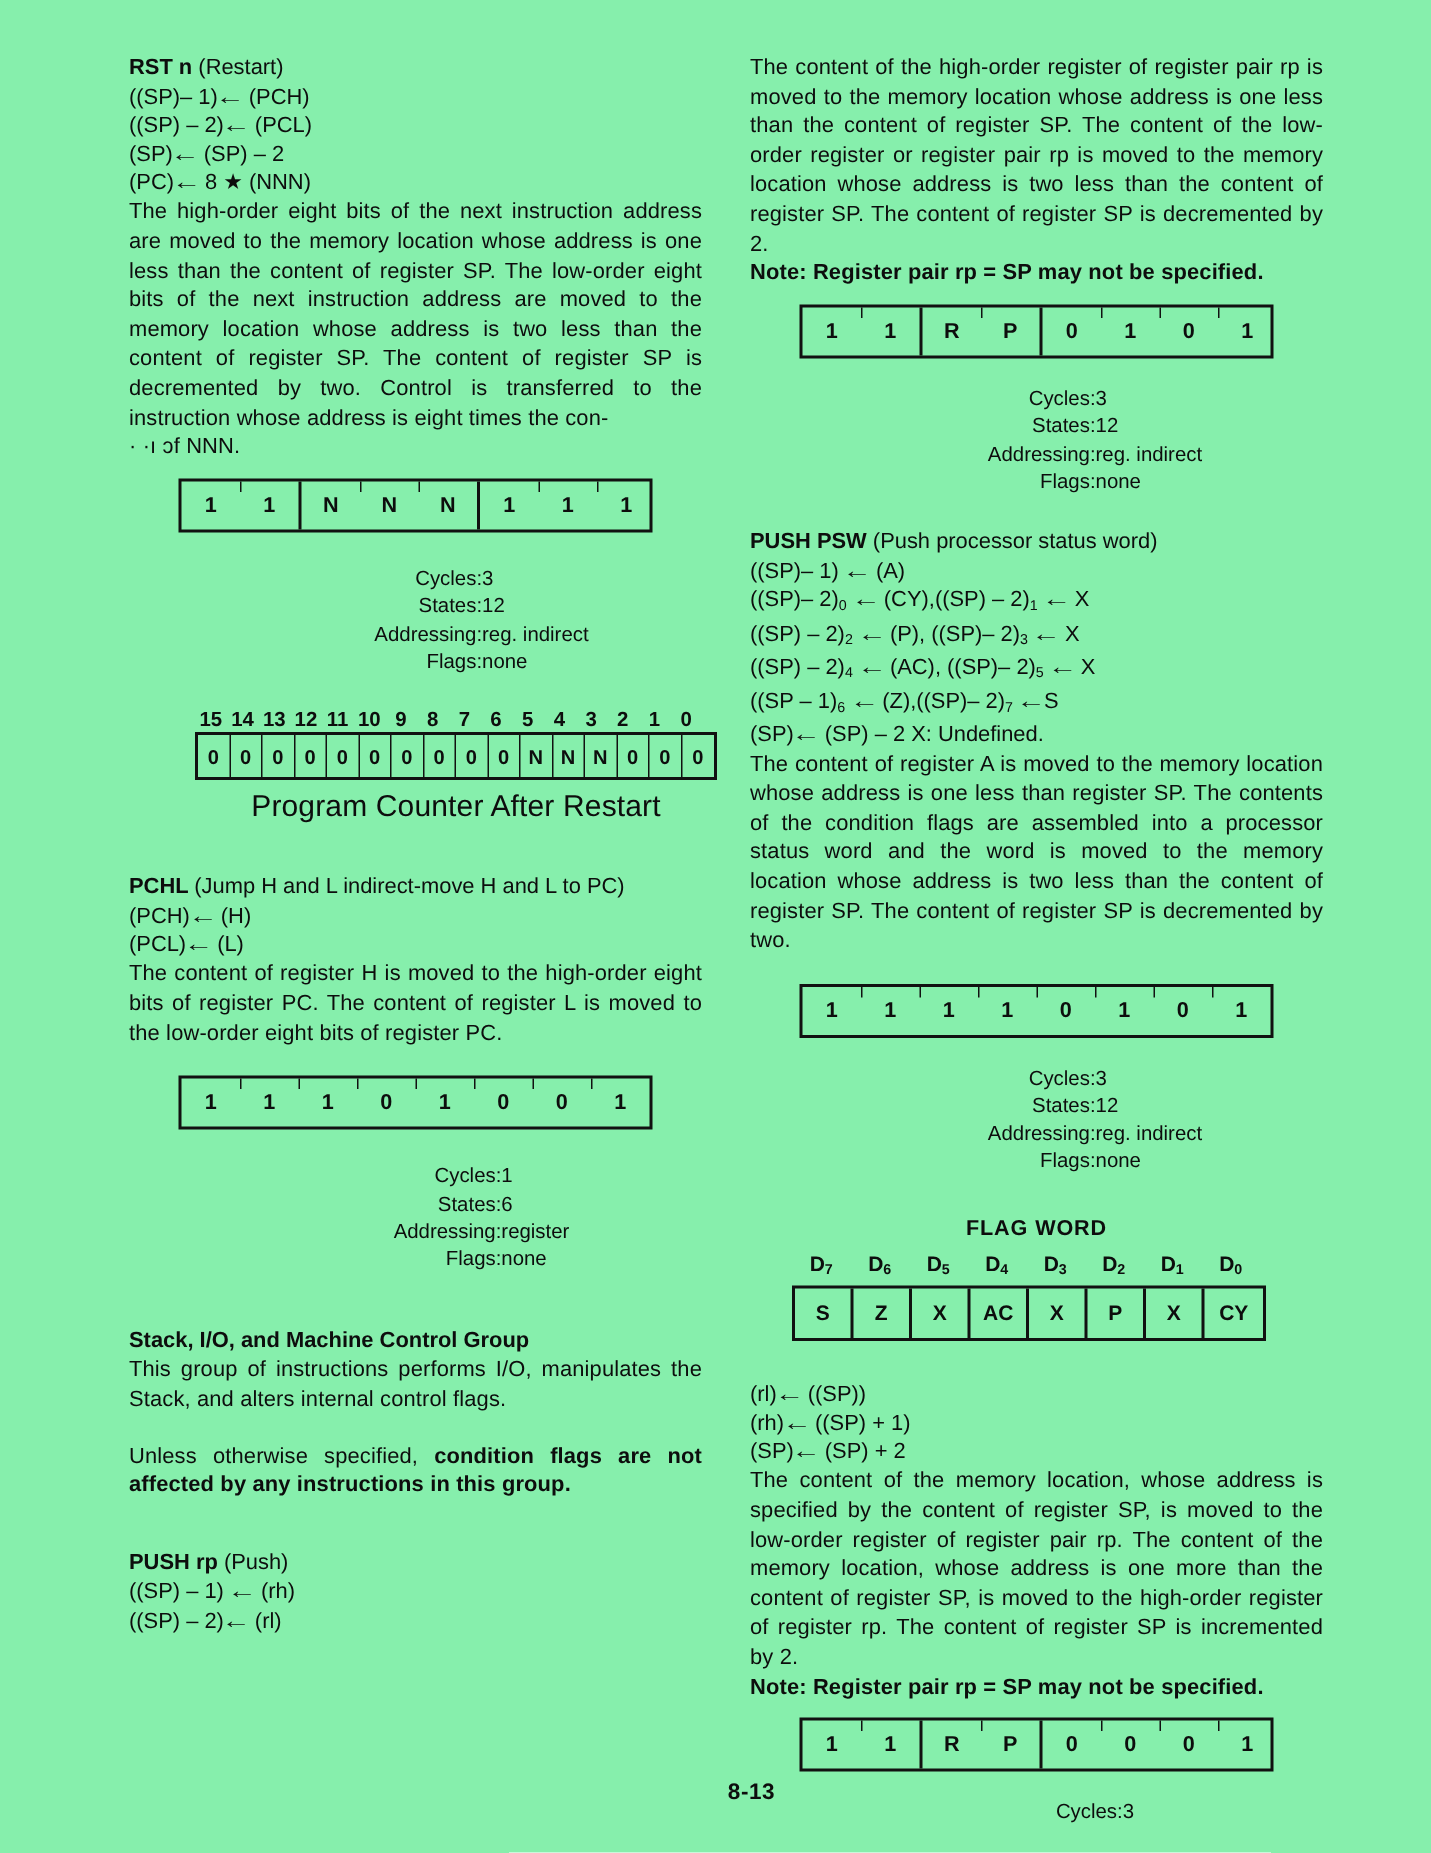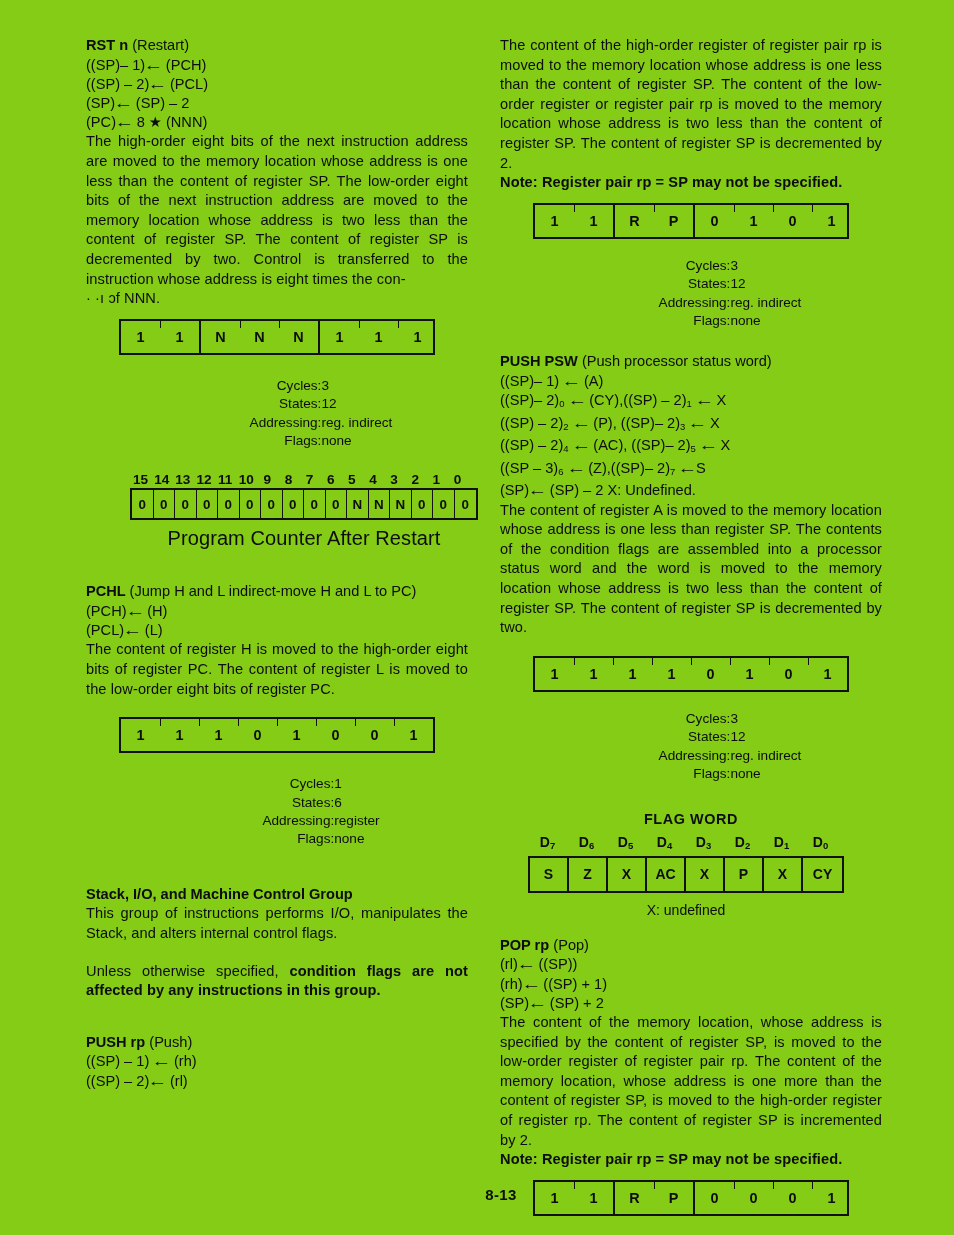--- a/index.html
+++ b/index.html
@@ -4,21 +4,21 @@
 <style>
   html, body {
     margin: 0;
     padding: 0;
     background: #ffffff;
   }
   .page {
     position: relative;
     width: 954px;
     height: 1235px;
-    background: #84cc16;
+    background: #86efac;
     font-family: "Liberation Sans", sans-serif;
     color: #0d0d0d;
     overflow: hidden;
   }
   .col {
     position: absolute;
     top: 36px;
     width: 382px;
   }
   .col-left  { left: 86px; }
@@ -392,21 +392,21 @@
       <p class="head"><span>PUSH PSW</span>  <span class="norm">(Push processor status word)</span></p>
 
       <p class="mono-line"><span>((SP)– 1)</span> <span class="arr">←</span> <span>(A)</span></p>
 
       <p class="mono-line"><span>((SP)– 2)</span><span class="sub">0</span> <span class="arr">←</span> <span>(CY),((SP) – 2)</span><span class="sub">1</span> <span class="arr">←</span> <span>X</span></p>
 
       <p class="mono-line"><span>((SP) – 2)</span><span class="sub">2</span> <span class="arr">←</span> <span>(P), ((SP)– 2)</span><span class="sub">3</span> <span class="arr">←</span> <span>X</span></p>
 
       <p class="mono-line"><span>((SP) – 2)</span><span class="sub">4</span> <span class="arr">←</span> <span>(AC), ((SP)– 2)</span><span class="sub">5</span> <span class="arr">←</span> <span>X</span></p>
 
-      <p class="mono-line"><span>((SP – 3)</span><span class="sub">6</span> <span class="arr">←</span> <span>(Z),((SP)– 2)</span><span class="sub">7</span> <span class="arr">←</span><span>S</span></p>
+      <p class="mono-line"><span>((SP – 1)</span><span class="sub">6</span> <span class="arr">←</span> <span>(Z),((SP)– 2)</span><span class="sub">7</span> <span class="arr">←</span><span>S</span></p>
 
       <p class="mono-line"><span>(SP)</span><span class="arr">←</span> <span>(SP)  –  2    X: Undefined.</span></p>
 
       <p class="p">The content of register A is moved to the memory location whose address is one less than register SP. The contents of the condition flags are assembled into a processor status word and the word is moved to the memory location whose address is two less than the content of register SP. The content of register SP is decremented by two.</p>
     </div>
 
     <div class="gap18"></div>
 
     <div class="center-block">
       <div class="opbox" style="width:316px">
@@ -459,28 +459,26 @@
           <div class="flagcell">S</div>
           <div class="flagcell">Z</div>
           <div class="flagcell">X</div>
           <div class="flagcell">AC</div>
           <div class="flagcell">X</div>
           <div class="flagcell">P</div>
           <div class="flagcell">X</div>
           <div class="flagcell">CY</div>
         </div>
         <div style="height:9px"></div>
-        <div class="caption-plain" style="width:316px">X: undefined</div>
       </div>
     </div>
 
     <div class="gap18"></div>
 
     <div>
-      <p class="head"><span>POP rp</span>   <span class="norm">(Pop)</span></p>
       <p class="mono-line"><span>(rl)</span><span class="arr">←</span> <span>((SP))</span></p>
       <p class="mono-line"><span>(rh)</span><span class="arr">←</span> <span>((SP) +  1)</span></p>
       <p class="mono-line"><span>(SP)</span><span class="arr">←</span> <span>(SP) + 2</span></p>
       <p class="p">The content of the memory location, whose address is specified by the content of register SP, is moved to the low-order register of register pair rp. The content of the memory location, whose address is one more than the content of register SP, is moved to the high-order register of register rp. The content of register SP is incremented by 2.</p>
       <p class="p nojust b">Note:  Register pair rp  =  SP may not be specified.</p>
     </div>
 
     <div class="gap10"></div>
 
     <div class="center-block">

